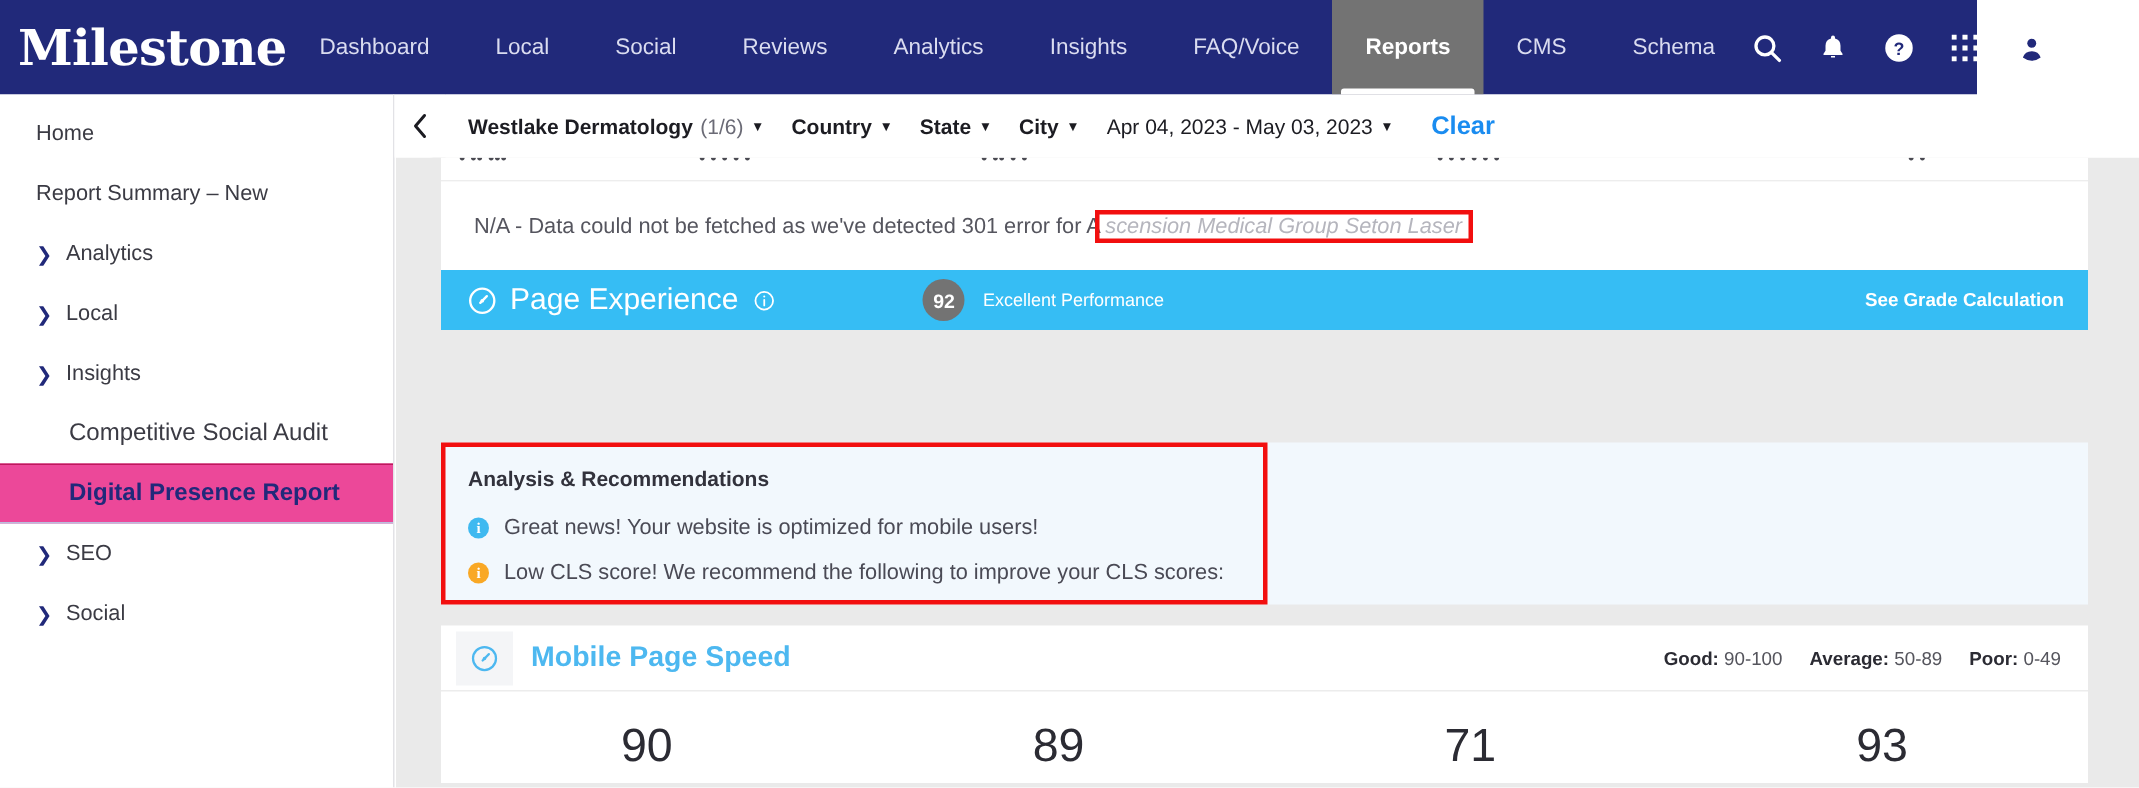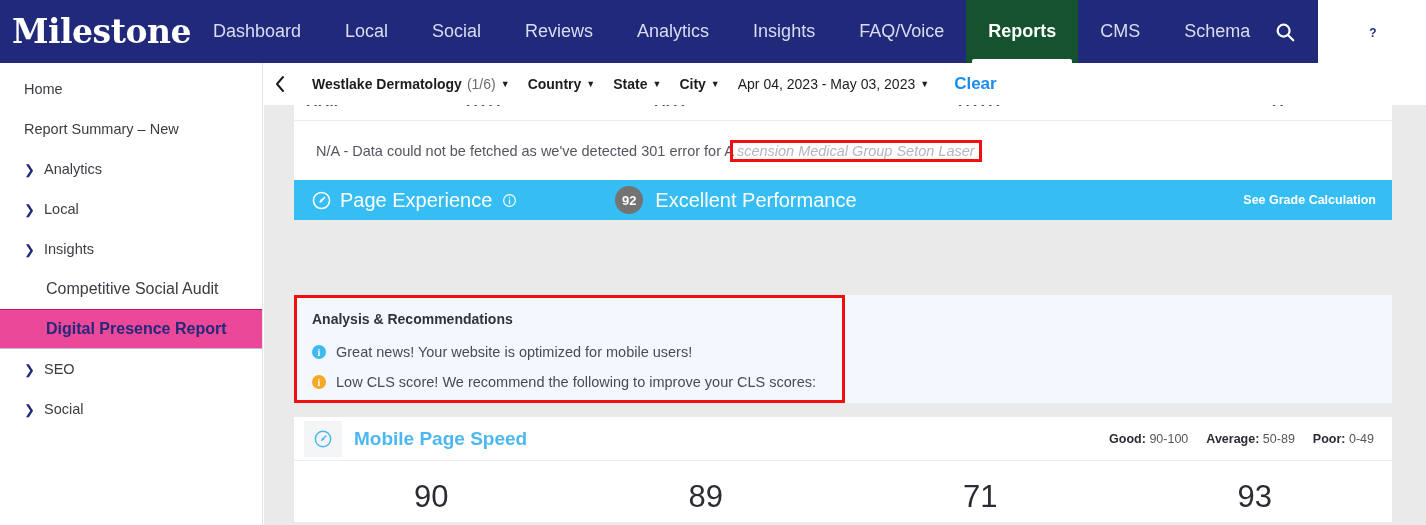--- a/index.html
+++ b/index.html
@@ -20,27 +20,27 @@
   .brand {
     width: 200px; padding-left: 12px;
     color: #ffffff;
     font-family: "DejaVu Serif", serif;
     font-size: 33px; font-weight: 700; letter-spacing: -0.5px;
     line-height: 1;
   }
   .navitems { display: flex; align-items: stretch; height: 63px; }
   .navitem {
     display: flex; align-items: center; justify-content: center;
-    color: #dadcf0; font-size: 18px;
+    color: #dadcf0; font-size: 15px;
     padding: 0 22px; height: 63px; cursor: pointer;
     white-space: nowrap;
   }
   .navitem.active {
     color: #ffffff; font-weight: 700;
-    background: #14532d;
+    background: #737373;
     position: relative;
   }
   .navitem.active::after {
     content: ""; position: absolute; left: 6px; right: 6px; bottom: 0;
     height: 4px; background: #ffffff; border-radius: 2px 2px 0 0;
   }
   .navicons {
     margin-left: auto; display: flex; align-items: center; gap: 18px;
     padding-right: 8px;
   }
@@ -136,21 +136,21 @@
     width: 22px; height: 22px; color: #ffffff; margin-right: 8px;
     display: flex; align-items: center; justify-content: center;
   }
   .pe-title { color: #ffffff; font-size: 20px; font-weight: 400; }
   .pe-info { margin-left: 10px; color: #ffffff; display: flex; align-items: center; }
   .pe-badge {
     margin-left: 98px; width: 28px; height: 28px; border-radius: 50%;
     background: #737373; color: #ffffff; font-size: 13px; font-weight: 700;
     display: flex; align-items: center; justify-content: center;
   }
-  .pe-perf { margin-left: 12px; color: #ffffff; font-size: 20px; text-align: center; }
+  .pe-perf { margin-left: 12px; color: #ffffff; font-size: 12px; text-align: center; }
   .pe-grade {
     margin-left: auto; color: #ffffff; font-size: 12.5px;
     font-weight: 700; cursor: pointer;
   }
 
   
   .ar-wrap {
     position: absolute; left: 30px; top: 190px;
     width: 1098px; height: 108px; background: #f2f8fd;
   }

